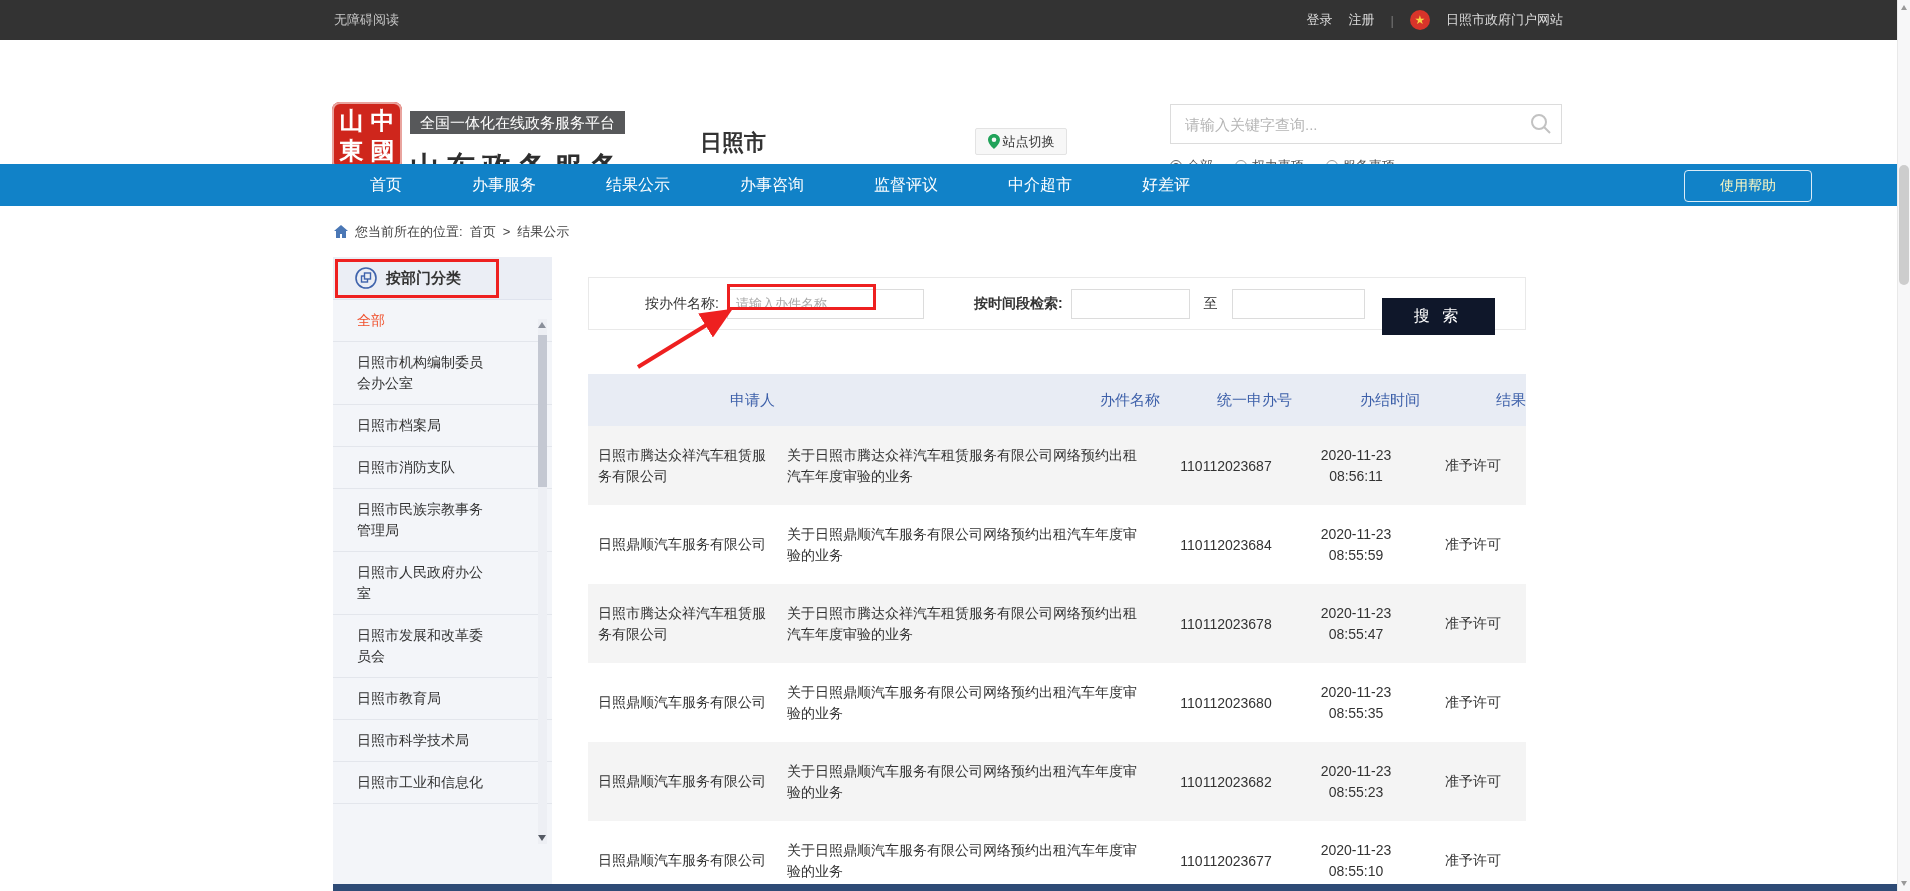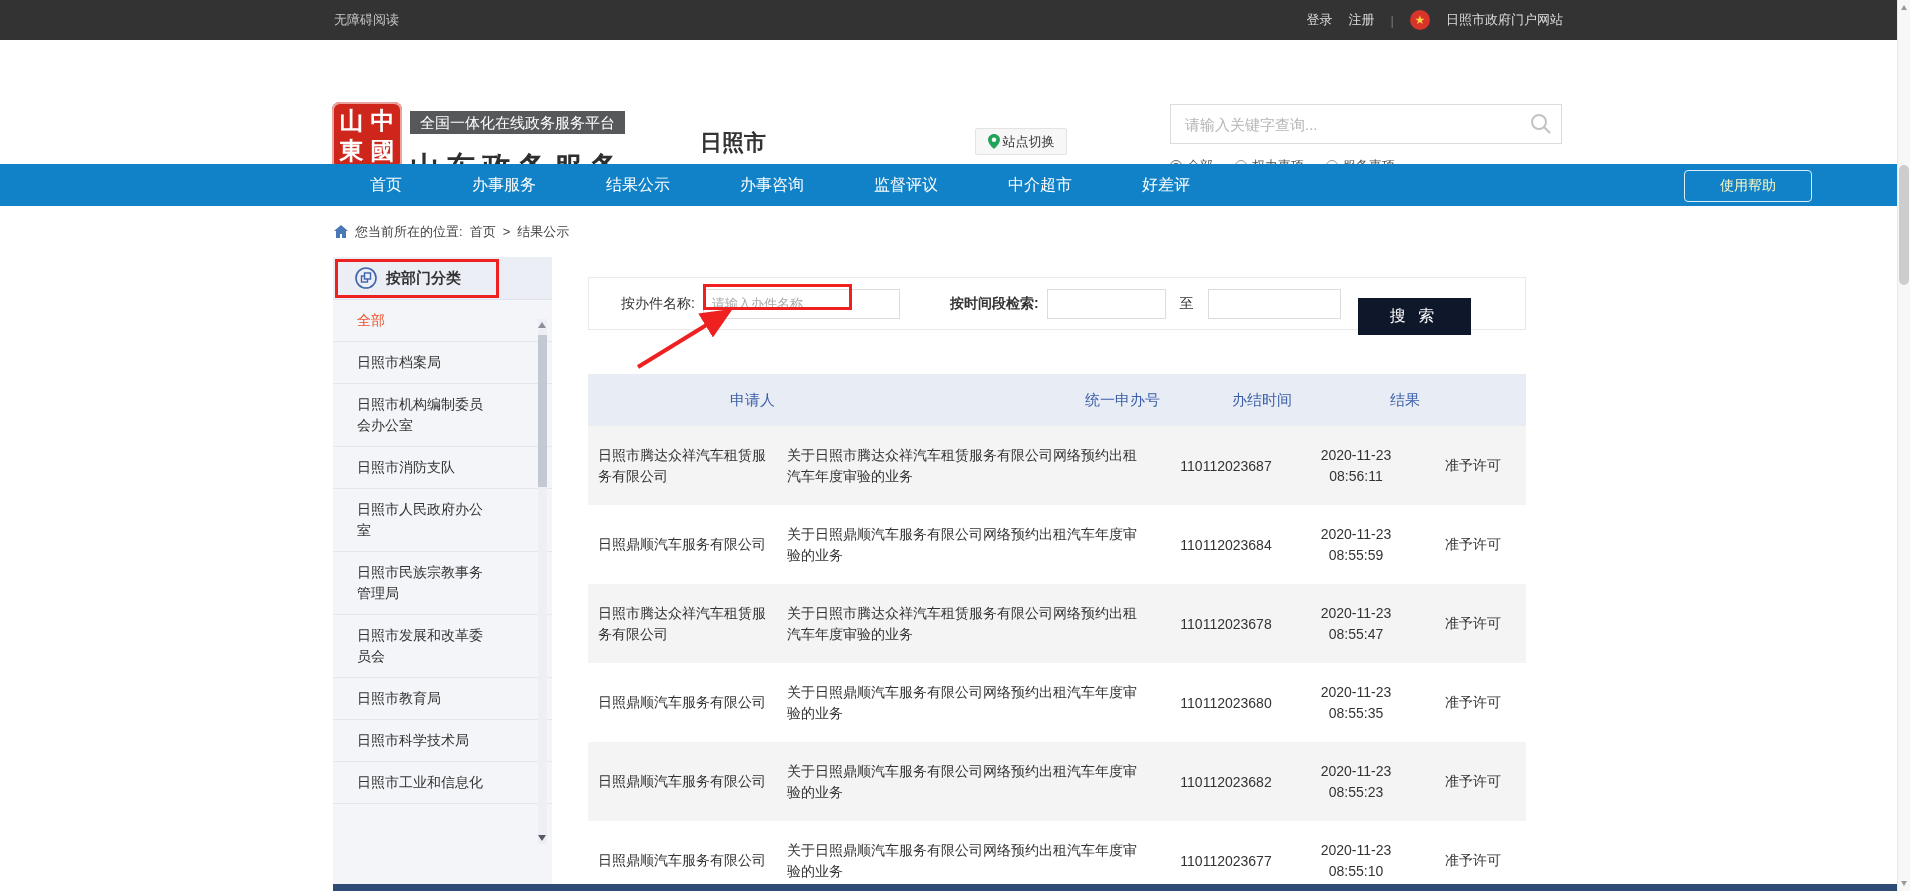--- a/index.html
+++ b/index.html
@@ -54,21 +54,21 @@
   .side-item { padding:10px 24px; border-bottom:1px solid #e3e6ec; font-size:14px; color:#333; cursor:pointer; }
   .side-item span { display:block; max-width:133px; line-height:21px; }
   .side-item.active { color:#f0502c; }
   .side-scroll { position:absolute; left:205px; top:62px; width:9px; height:525px; background:#edeff4; }
   .ss-up { position:absolute; left:0; top:3px; width:0; height:0; border-left:4.5px solid transparent; border-right:4.5px solid transparent; border-bottom:6px solid #8a8f9a; }
   .ss-thumb { position:absolute; left:0; top:16px; width:9px; height:152px; background:#c4c8d2; }
   .ss-down { position:absolute; left:0; bottom:3px; width:0; height:0; border-left:4.5px solid transparent; border-right:4.5px solid transparent; border-top:6px solid #555a64; }
 
   
   .main { position:relative; margin-left:36px; width:938px; }
-  .filter { margin-top:20px; height:53px; border:1px solid #e9e9e9; background:#fff; display:flex; align-items:center; }
+  .filter { margin-top:20px; height:53px; border:1px solid #e9e9e9; background:#fff; display:flex; align-items:center;padding-left:24px; }
   .f-label { font-size:14px; color:#333; white-space:nowrap; }
   .lab1 { margin-left:32px; }
   .lab2 { margin-left:50px;font-weight:bold; }
   .input-wrap { position:relative; margin-left:8px; width:197px; height:30px; }
   .input-wrap input { width:100%; height:30px; border:1px solid #dcdcdc; padding:0 8px; font-size:13px; color:#333; outline:none; }
   .input-wrap input::placeholder { color:#a9a9a9; }
   .ann-box-input { position:absolute; left:0; top:-5px; width:149px; height:26px; border:3px solid #ee2020; pointer-events:none; }
   .date-input { margin-left:8px; width:119px; height:30px; border:1px solid #dcdcdc; padding:0 8px; font-size:13px; outline:none; }
   .to-label { margin:0 14px; font-size:14px; color:#333; }
   .date-input.d2 { margin-left:0; width:133px; }
@@ -185,33 +185,33 @@
             <rect x="6.5" y="9" width="6" height="6" fill="none" stroke="#3f63ac" stroke-width="1.4"></rect>
             <rect x="9.5" y="6" width="6" height="6" fill="#ebeef5" stroke="#3f63ac" stroke-width="1.4"></rect>
           </svg>
         <span>按部门分类</span>
       </div>
       <div class="ann-box-side"></div>
       <div class="side-item active">
           <span>全部</span>
         </div>
       <div class="side-item">
+          <span>日照市机构编制委员会办公室</span>
+        </div>
+      <div class="side-item">
           <span>日照市档案局</span>
         </div>
       <div class="side-item">
-          <span>日照市机构编制委员会办公室</span>
-        </div>
-      <div class="side-item">
           <span>日照市消防支队</span>
         </div>
       <div class="side-item">
+          <span>日照市民族宗教事务管理局</span>
+        </div>
+      <div class="side-item">
           <span>日照市人民政府办公室</span>
-        </div>
-      <div class="side-item">
-          <span>日照市民族宗教事务管理局</span>
         </div>
       <div class="side-item">
           <span>日照市发展和改革委员会</span>
         </div>
       <div class="side-item">
           <span>日照市教育局</span>
         </div>
       <div class="side-item">
           <span>日照市科学技术局</span>
         </div>
@@ -245,20 +245,21 @@
           <marker id="ah" orient="auto" markerWidth="9" markerHeight="8" refX="6" refY="3.5">
             <path d="M0,0 L8,3.5 L0,7 Z" fill="#ee2020"></path>
           </marker>
         </defs>
         <line x1="10" y1="64" x2="98" y2="10" stroke="#ee2020" stroke-width="4" marker-end="url(#ah)"></line>
       </svg>
 
       <div class="table">
         <div class="t-head">
           <div>申请人</div>
+          <div>办件名称</div>
           <div>统一申办号</div>
           <div>办结时间</div>
           <div>结果</div>
         </div>
 
         <div class="t-row">
           <div class="c-applicant">
               <span>日照市腾达众祥汽车租赁服务有限公司</span>
             </div>
           <div class="c-item">

